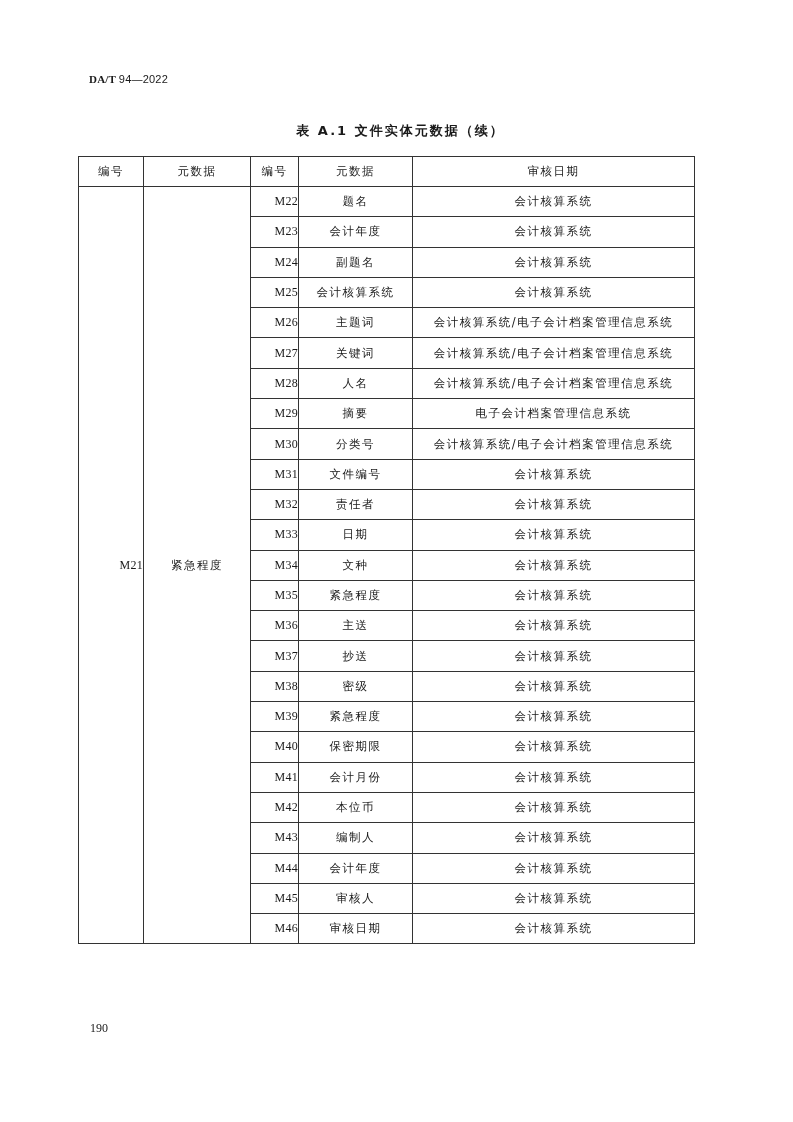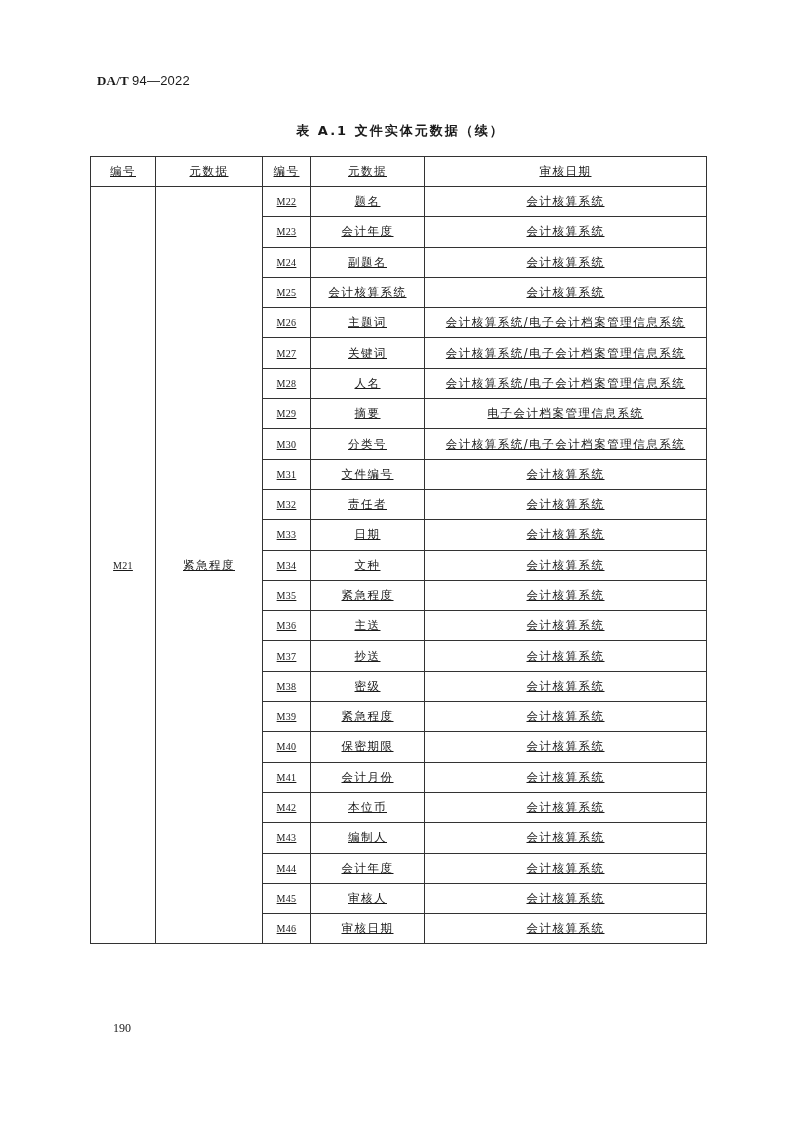--- a/index.html
+++ b/index.html
@@ -1,31 +1,31 @@
 <!DOCTYPE html>
 <html><head>
 <meta charset="utf-8">
 <style>
   html, body { margin: 0; padding: 0; background: #ffffff; }
   body { width: 793px; height: 1122px; position: relative; overflow: hidden;
          font-family: "DejaVu Serif", "Liberation Serif", serif; color: #1a1a1a; }
-  .std-code { position: absolute; left: 97px; top: 73px; font-size: 13px; font-weight: bold;
+  .std-code { position: absolute; left: 89px; top: 73px; font-size: 11px; font-weight: bold;
               font-family: "Liberation Serif", "DejaVu Serif", serif; letter-spacing: 0.2px; }
   .std-code .num { font-family: "Liberation Sans", "DejaVu Sans", sans-serif; font-weight: normal; }
   .table-title { position: absolute; left: 0; width: 793px; top: 122px; text-align: center;
                  font-size: 13px; font-weight: bold; letter-spacing: 2px;
                  font-family: "DejaVu Sans", sans-serif; padding-left: 4px; }
-  table.meta { position: absolute; left: 90px; top: 156px; border-collapse: collapse;
-               table-layout: fixed; width: 616px; text-decoration: underline; }
+  table.meta { position: absolute; left: 78px; top: 156px; border-collapse: collapse;
+               table-layout: fixed; width: 616px; }
   table.meta td, table.meta th { border: 1px solid #333; text-align: center; vertical-align: middle;
                font-size: 11.5px; font-weight: normal; padding: 0; height: 29.3px;
                font-family: "DejaVu Sans", sans-serif; letter-spacing: 1.5px; }
   table.meta th { height: 29px; }
-  table.meta td.code { font-family: "Liberation Serif", "DejaVu Serif", serif; letter-spacing: 0.3px; font-size: 10px; }
-  .page-num { position: absolute; left: 113px; top: 1021px; font-size: 12px;
+  table.meta td.code { font-family: "Liberation Serif", "DejaVu Serif", serif; letter-spacing: 0.3px; font-size: 12px; text-align: right; }
+  .page-num { position: absolute; left: 90px; top: 1021px; font-size: 12px;
               font-family: "Liberation Serif", "DejaVu Serif", serif; }
 </style>
 </head>
 <body>
 
 <div class="std-code"><span>DA/T</span> <span class="num">94—2022</span></div>
 
 <div class="table-title">表 A.1  文件实体元数据（续）</div>
 
 <table class="meta">

